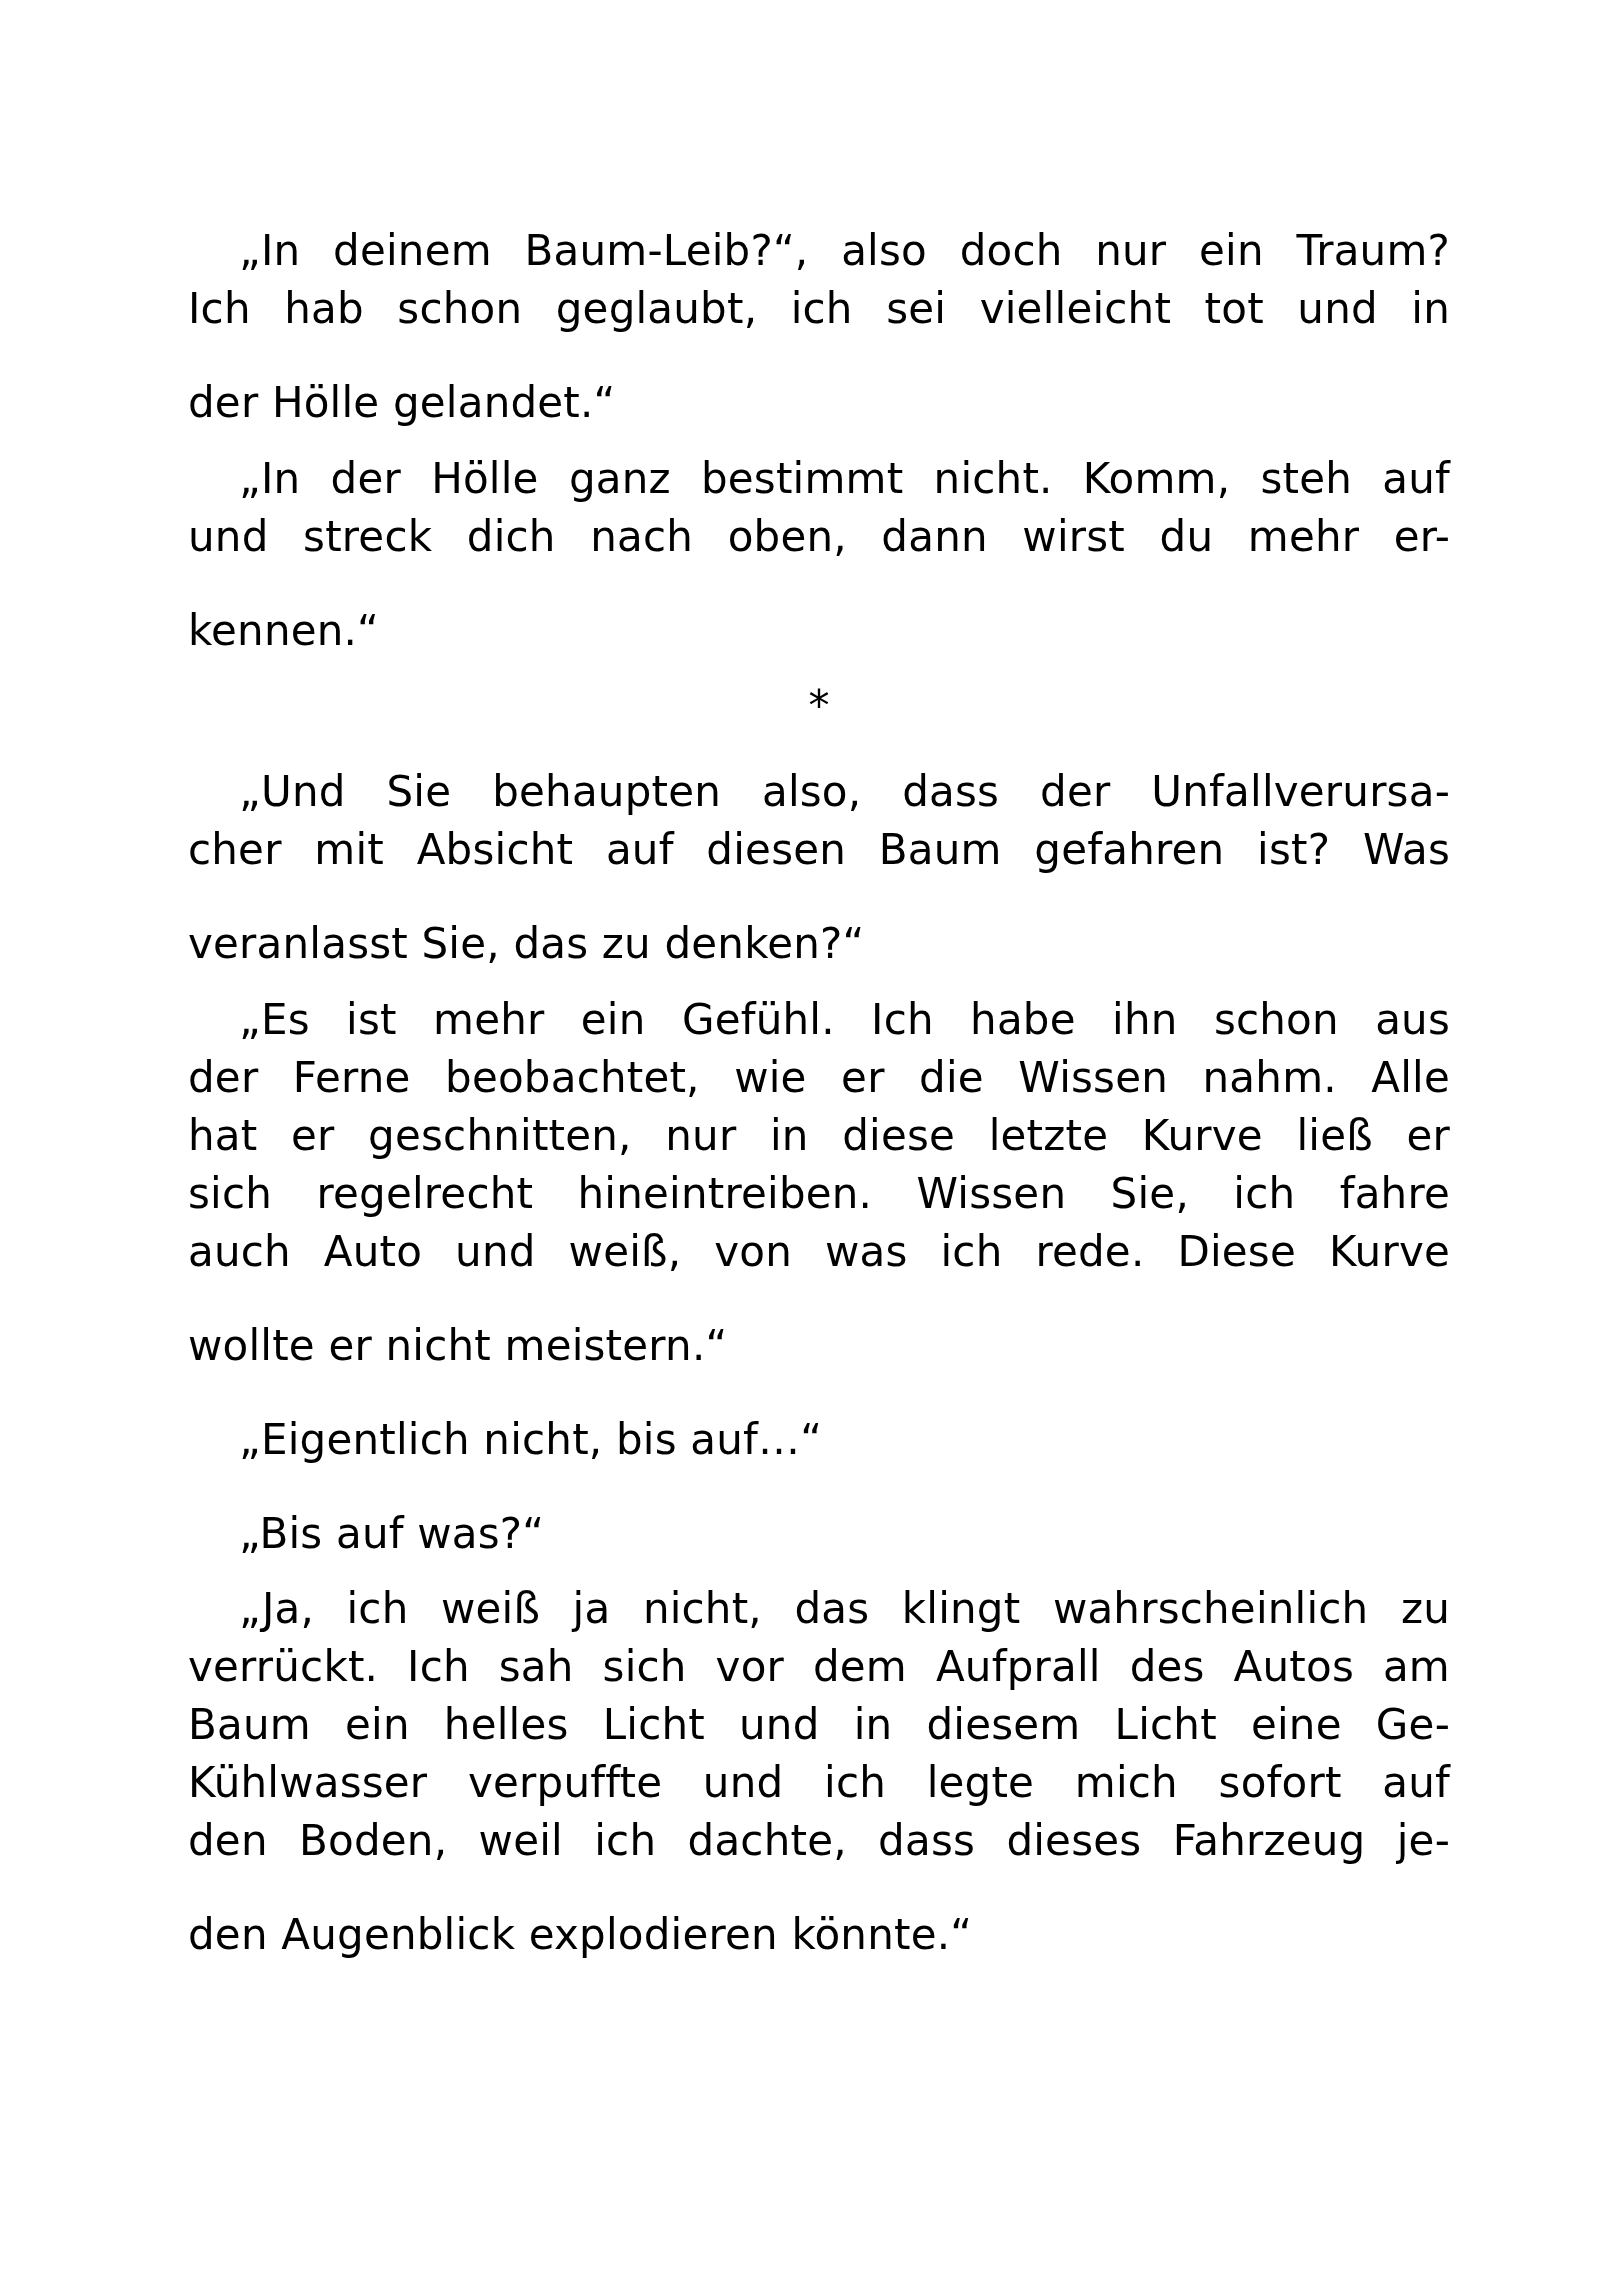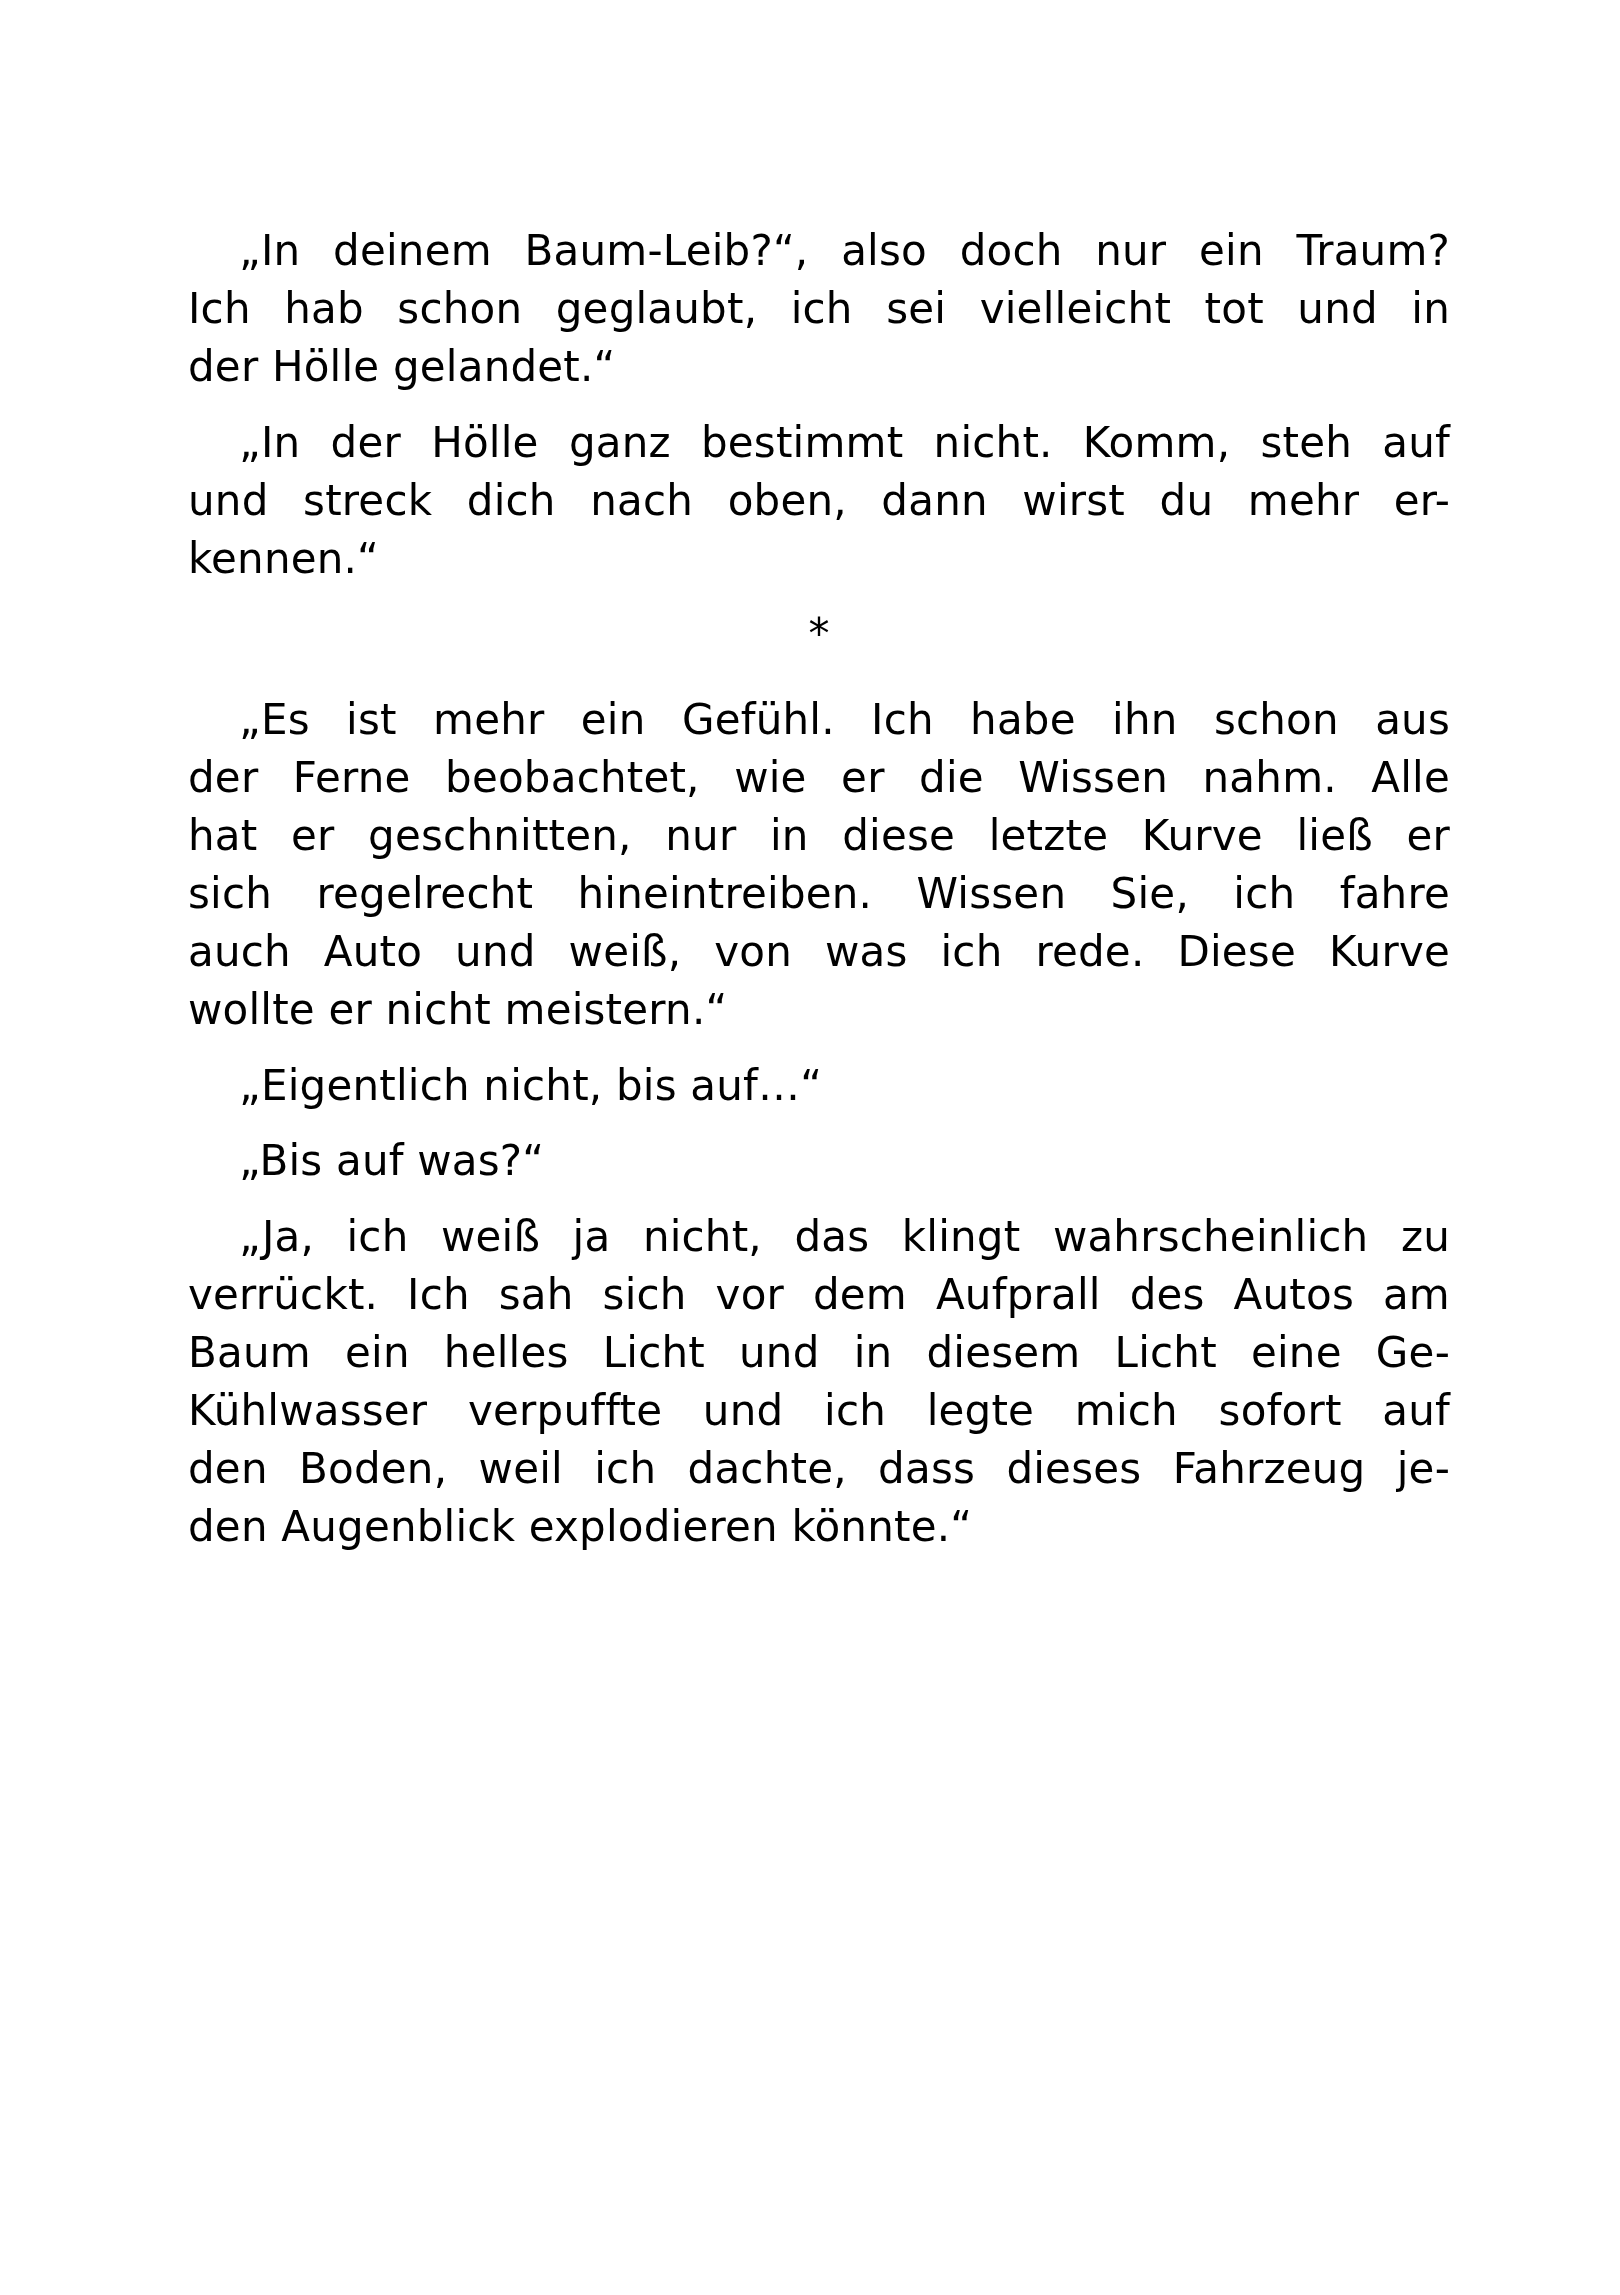--- a/index.html
+++ b/index.html
@@ -35,20 +35,21 @@
   .line {
     text-align: justify;
     text-align-last: justify;
     white-space: normal;
   }
   .line.first {
     padding-left: 51px;
   }
   .line.last {
     text-align-last: left;
+    margin-top: 36px;
   }
   .page-number {
     position: absolute;
     top: 2047px;
     right: 166px;
     font-family: "DejaVu Serif", "Liberation Serif", serif;
     font-size: 24px;
     line-height: 1;
     color: #000000;
   }
@@ -63,20 +64,25 @@
         <div class="line">Ich hab schon geglaubt, ich sei vielleicht tot und in</div>
         <div class="line last">der Hölle gelandet.“</div>
       </div>
       <div class="para">
         <div class="line first">„In der Hölle ganz bestimmt nicht. Komm, steh auf</div>
         <div class="line">und streck dich nach oben, dann wirst du mehr er-</div>
         <div class="line last">kennen.“</div>
       </div>
       <div class="para separator">*</div>
       <div class="para">
+        <div class="line first">„Und Sie behaupten also, dass der Unfallverursa-</div>
+        <div class="line">cher mit Absicht auf diesen Baum gefahren ist? Was</div>
+        <div class="line last">veranlasst Sie, das zu denken?“</div>
+      </div>
+      <div class="para">
         <div class="line first">„Es ist mehr ein Gefühl. Ich habe ihn schon aus</div>
         <div class="line">der Ferne beobachtet, wie er die Wissen nahm. Alle</div>
         <div class="line">hat er geschnitten, nur in diese letzte Kurve ließ er</div>
         <div class="line">sich regelrecht hineintreiben. Wissen Sie, ich fahre</div>
         <div class="line">auch Auto und weiß, von was ich rede. Diese Kurve</div>
         <div class="line last">wollte er nicht meistern.“</div>
       </div>
       <div class="para">
         <div class="line first last">„Eigentlich nicht, bis auf…“</div>
       </div>

